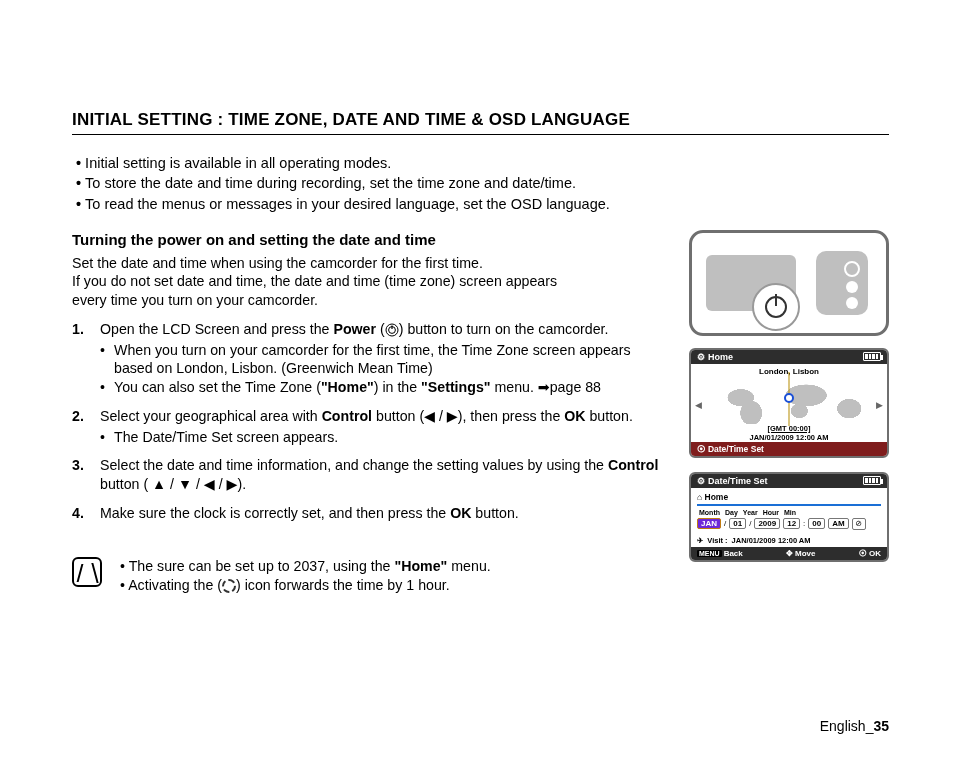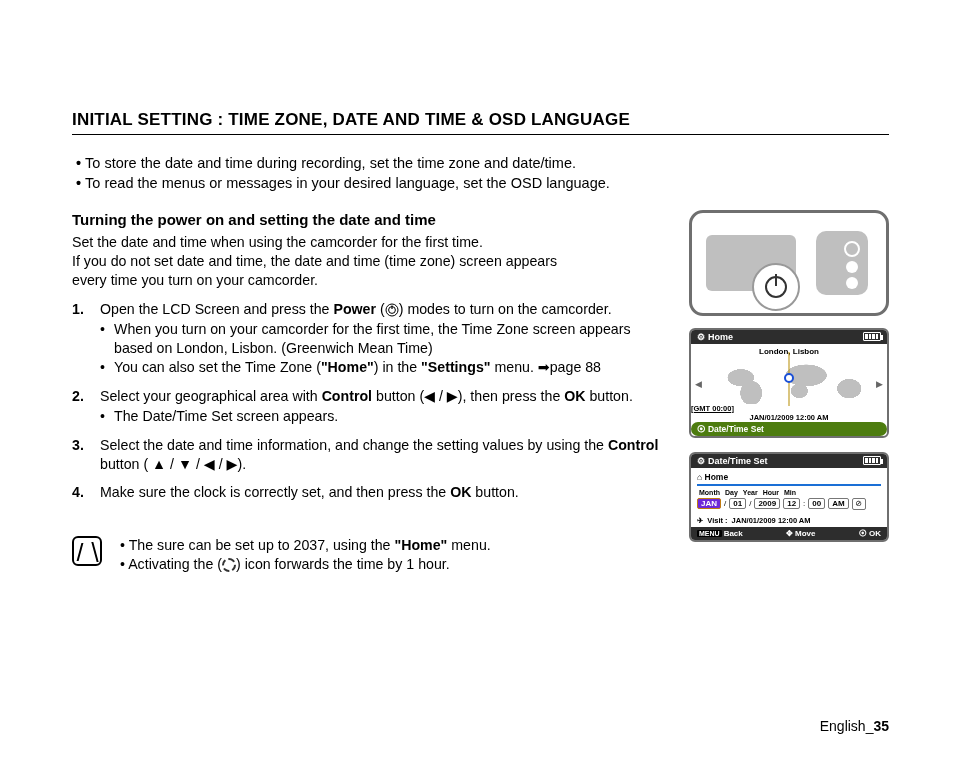--- a/index.html
+++ b/index.html
@@ -263,35 +263,35 @@
   .map-arr{
     position:absolute;
     top:46%;
     font-size:9px;color:#666;
   }
   .map-arr.l{left:4px}
   .map-arr.r{right:4px}
   .lcd-gmt{
     position:absolute;
     bottom:9px;left:0;right:0;
+    text-align:center;
     font-size:7.5px;font-weight:bold;text-decoration:underline;
   }
   .lcd-dtline{
     position:absolute;
     bottom:0;left:0;right:0;
     text-align:center;
     font-size:7.5px;font-weight:bold;
   }
   .lcd-footer{
-    background:#4d7c0f;
+    background:#7f1d1d;
     color:#fff;
     padding:2px 6px;
     font-size:8.5px;
     font-weight:bold;
-    border-radius:7px;
   }
   
   .lcd3-body{
     padding:4px 6px 2px;
     font-size:8px;
   }
   .lcd3-divider{
     height:2px;
     background:#1a6fd6;
     margin:2px 0 3px;
@@ -370,20 +370,21 @@
     border-radius:50%;
     vertical-align:-3px;
   }
 </style>
 </head>
 <body>
 
 <div class="page-title">INITIAL SETTING : TIME ZONE, DATE AND TIME &amp; OSD LANGUAGE</div>
 
 <ul class="intro-list">
+  <li>Initial setting is available in all operating modes.</li>
   <li>To store the date and time during recording, set the time zone and date/time.</li>
   <li>To read the menus or messages in your desired language, set the OSD language.</li>
 </ul>
 
 <div class="main-layout">
   <div class="left-col">
 
     <div class="subheading">Turning the power on and setting the date and time</div>
     <div class="para">
       <span>Set the date and time when using the camcorder for the first time.</span><br>
@@ -391,21 +392,21 @@
       <span>every time you turn on your camcorder.</span>
     </div>
 
     <ol class="steps">
       <li>
         <span>Open the LCD Screen and press the </span><b>Power</b>
         (<svg class="inline-icon" width="14" height="14" viewBox="0 0 14 14">
             <circle cx="7" cy="7" r="6" fill="none" stroke="#000" stroke-width="1"></circle>
             <circle cx="7" cy="7" r="3.4" fill="none" stroke="#000" stroke-width="1"></circle>
             <line x1="7" y1="2.5" x2="7" y2="6" stroke="#000" stroke-width="1.2"></line>
-          </svg>)<span> modes to turn on the camcorder.</span>
+          </svg>)<span> button to turn on the camcorder.</span>
         <ul class="sub-bullets">
           <li>When you turn on your camcorder for the first time, the Time Zone screen appears based on London, Lisbon. (Greenwich Mean Time)</li>
           <li>
             <span>You can also set the Time Zone (</span><b>"Home"</b><span>) in the </span><b>"Settings"</b><span> menu. ➡page 88</span>
           </li>
         </ul>
       </li>
       <li>
         <span>Select your geographical area with </span><b>Control</b><span> button (◀ / ▶), then press the </span><b>OK</b><span> button.</span>
         <ul class="sub-bullets">

